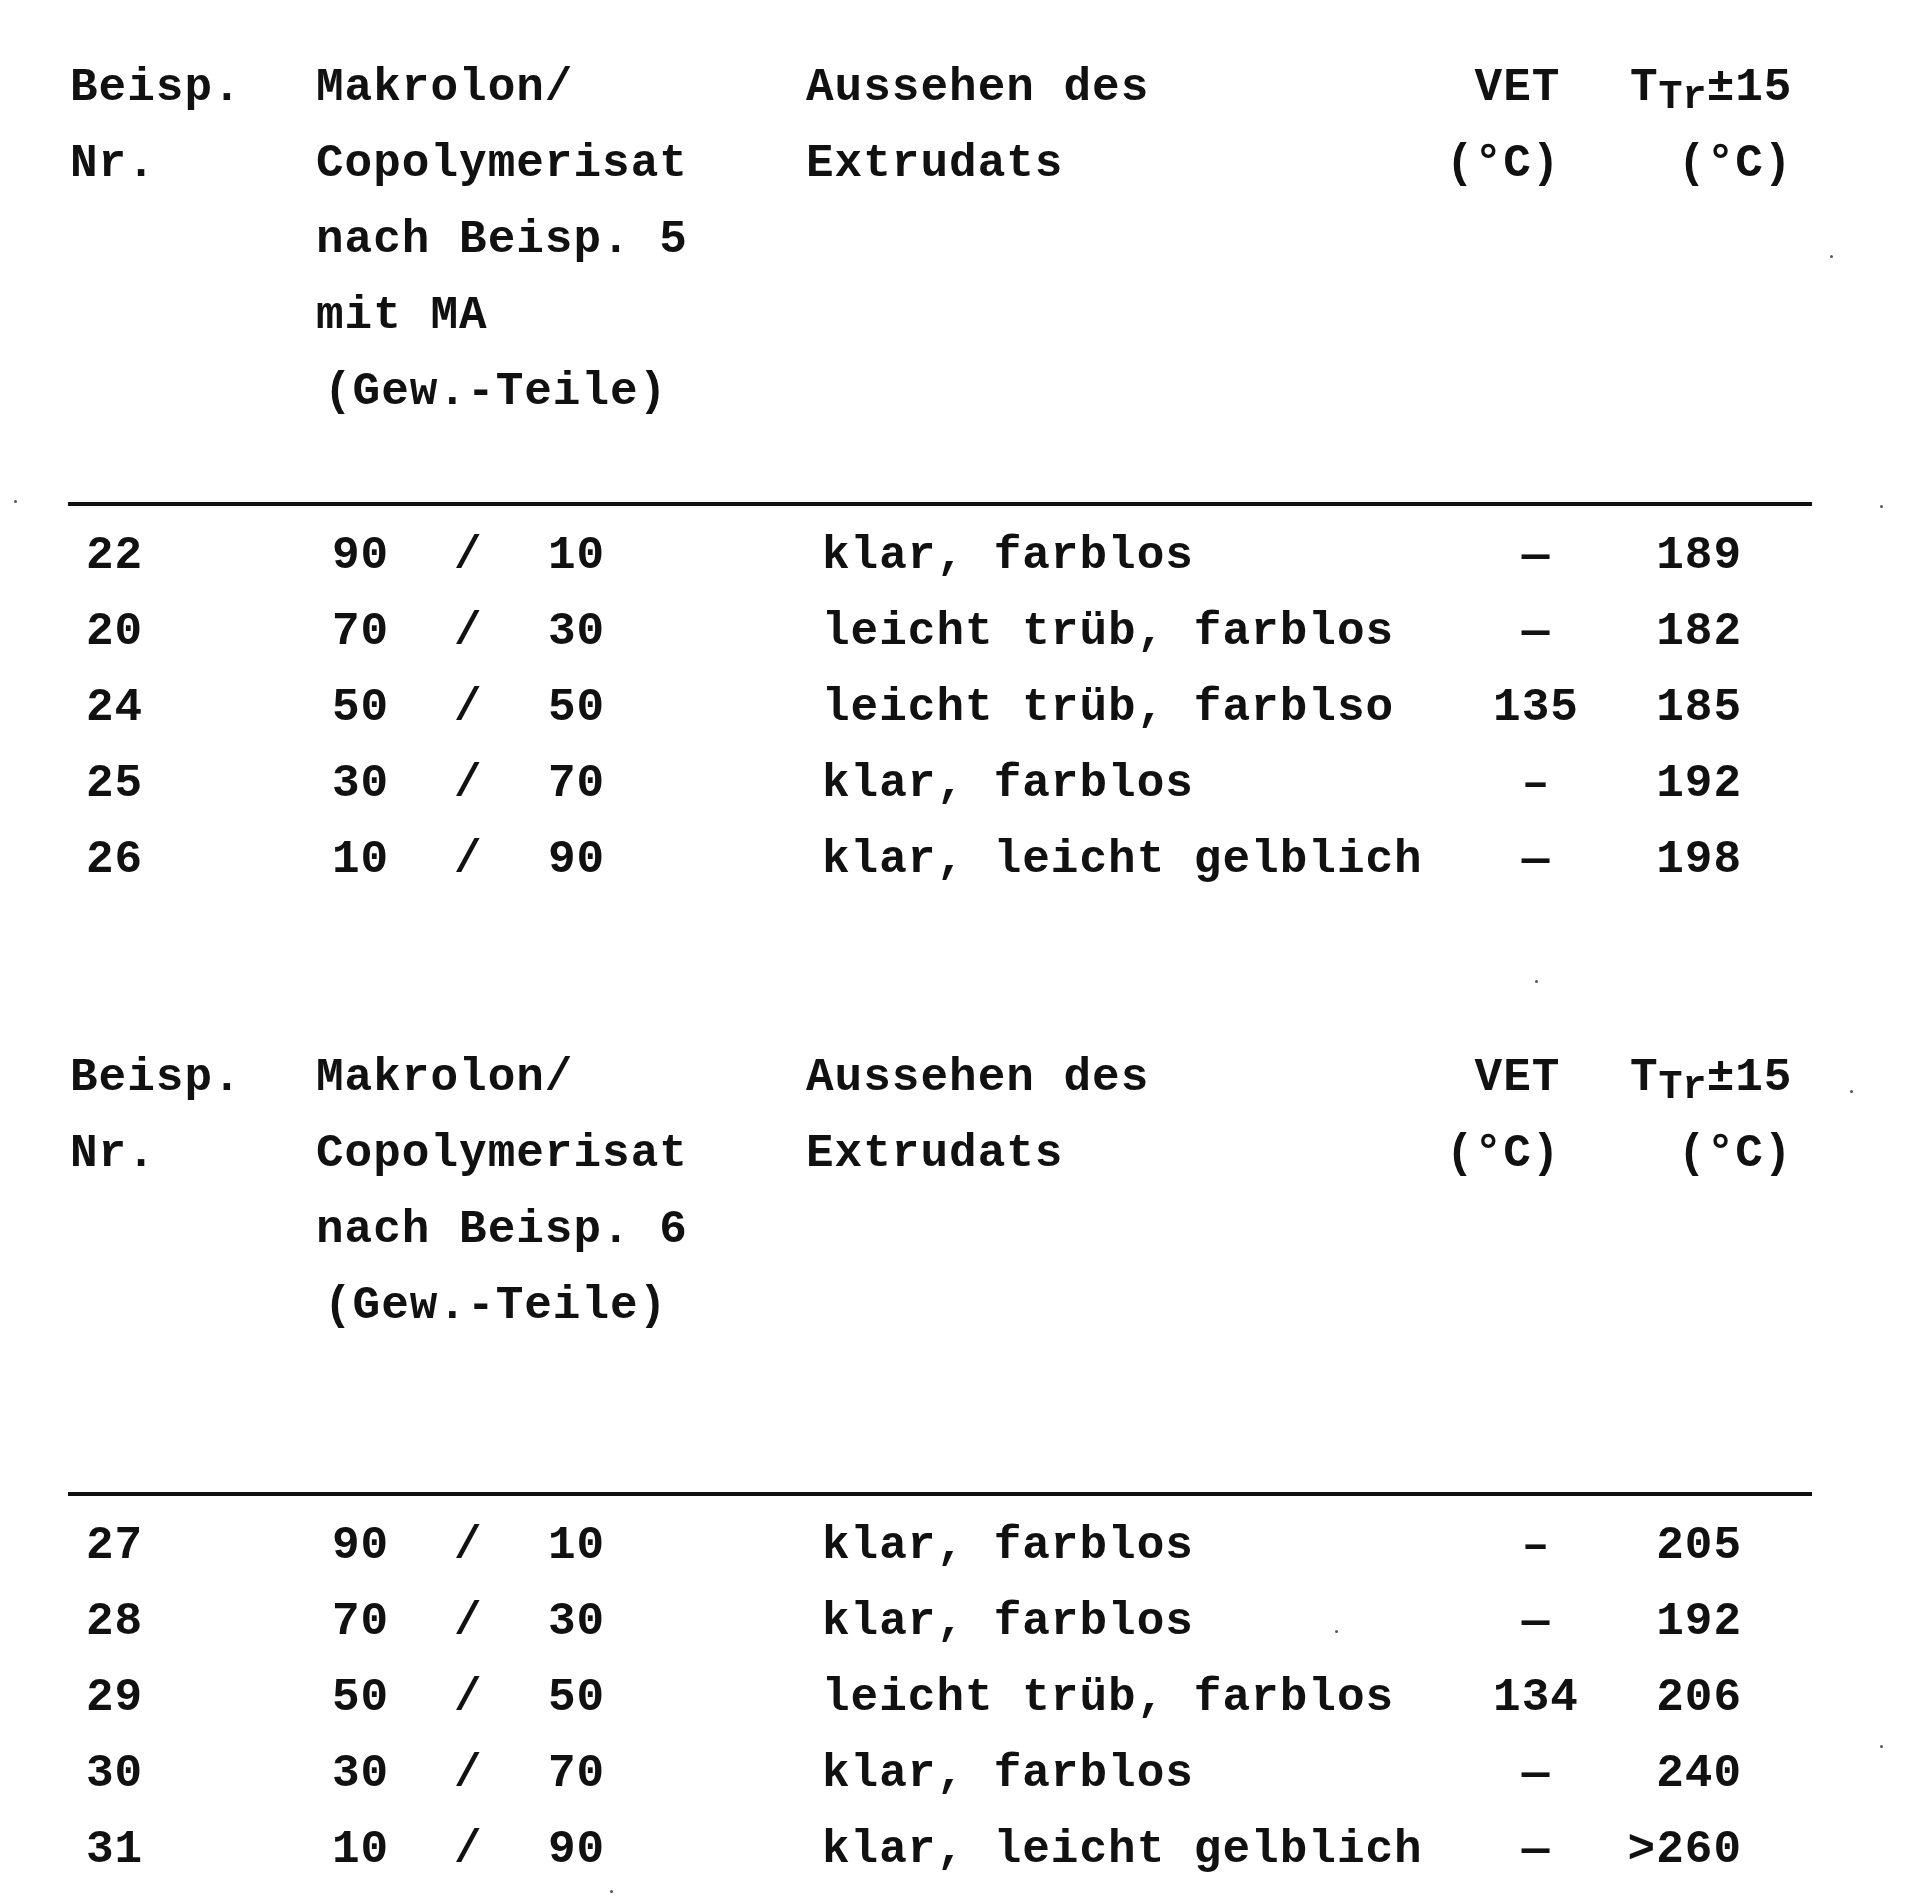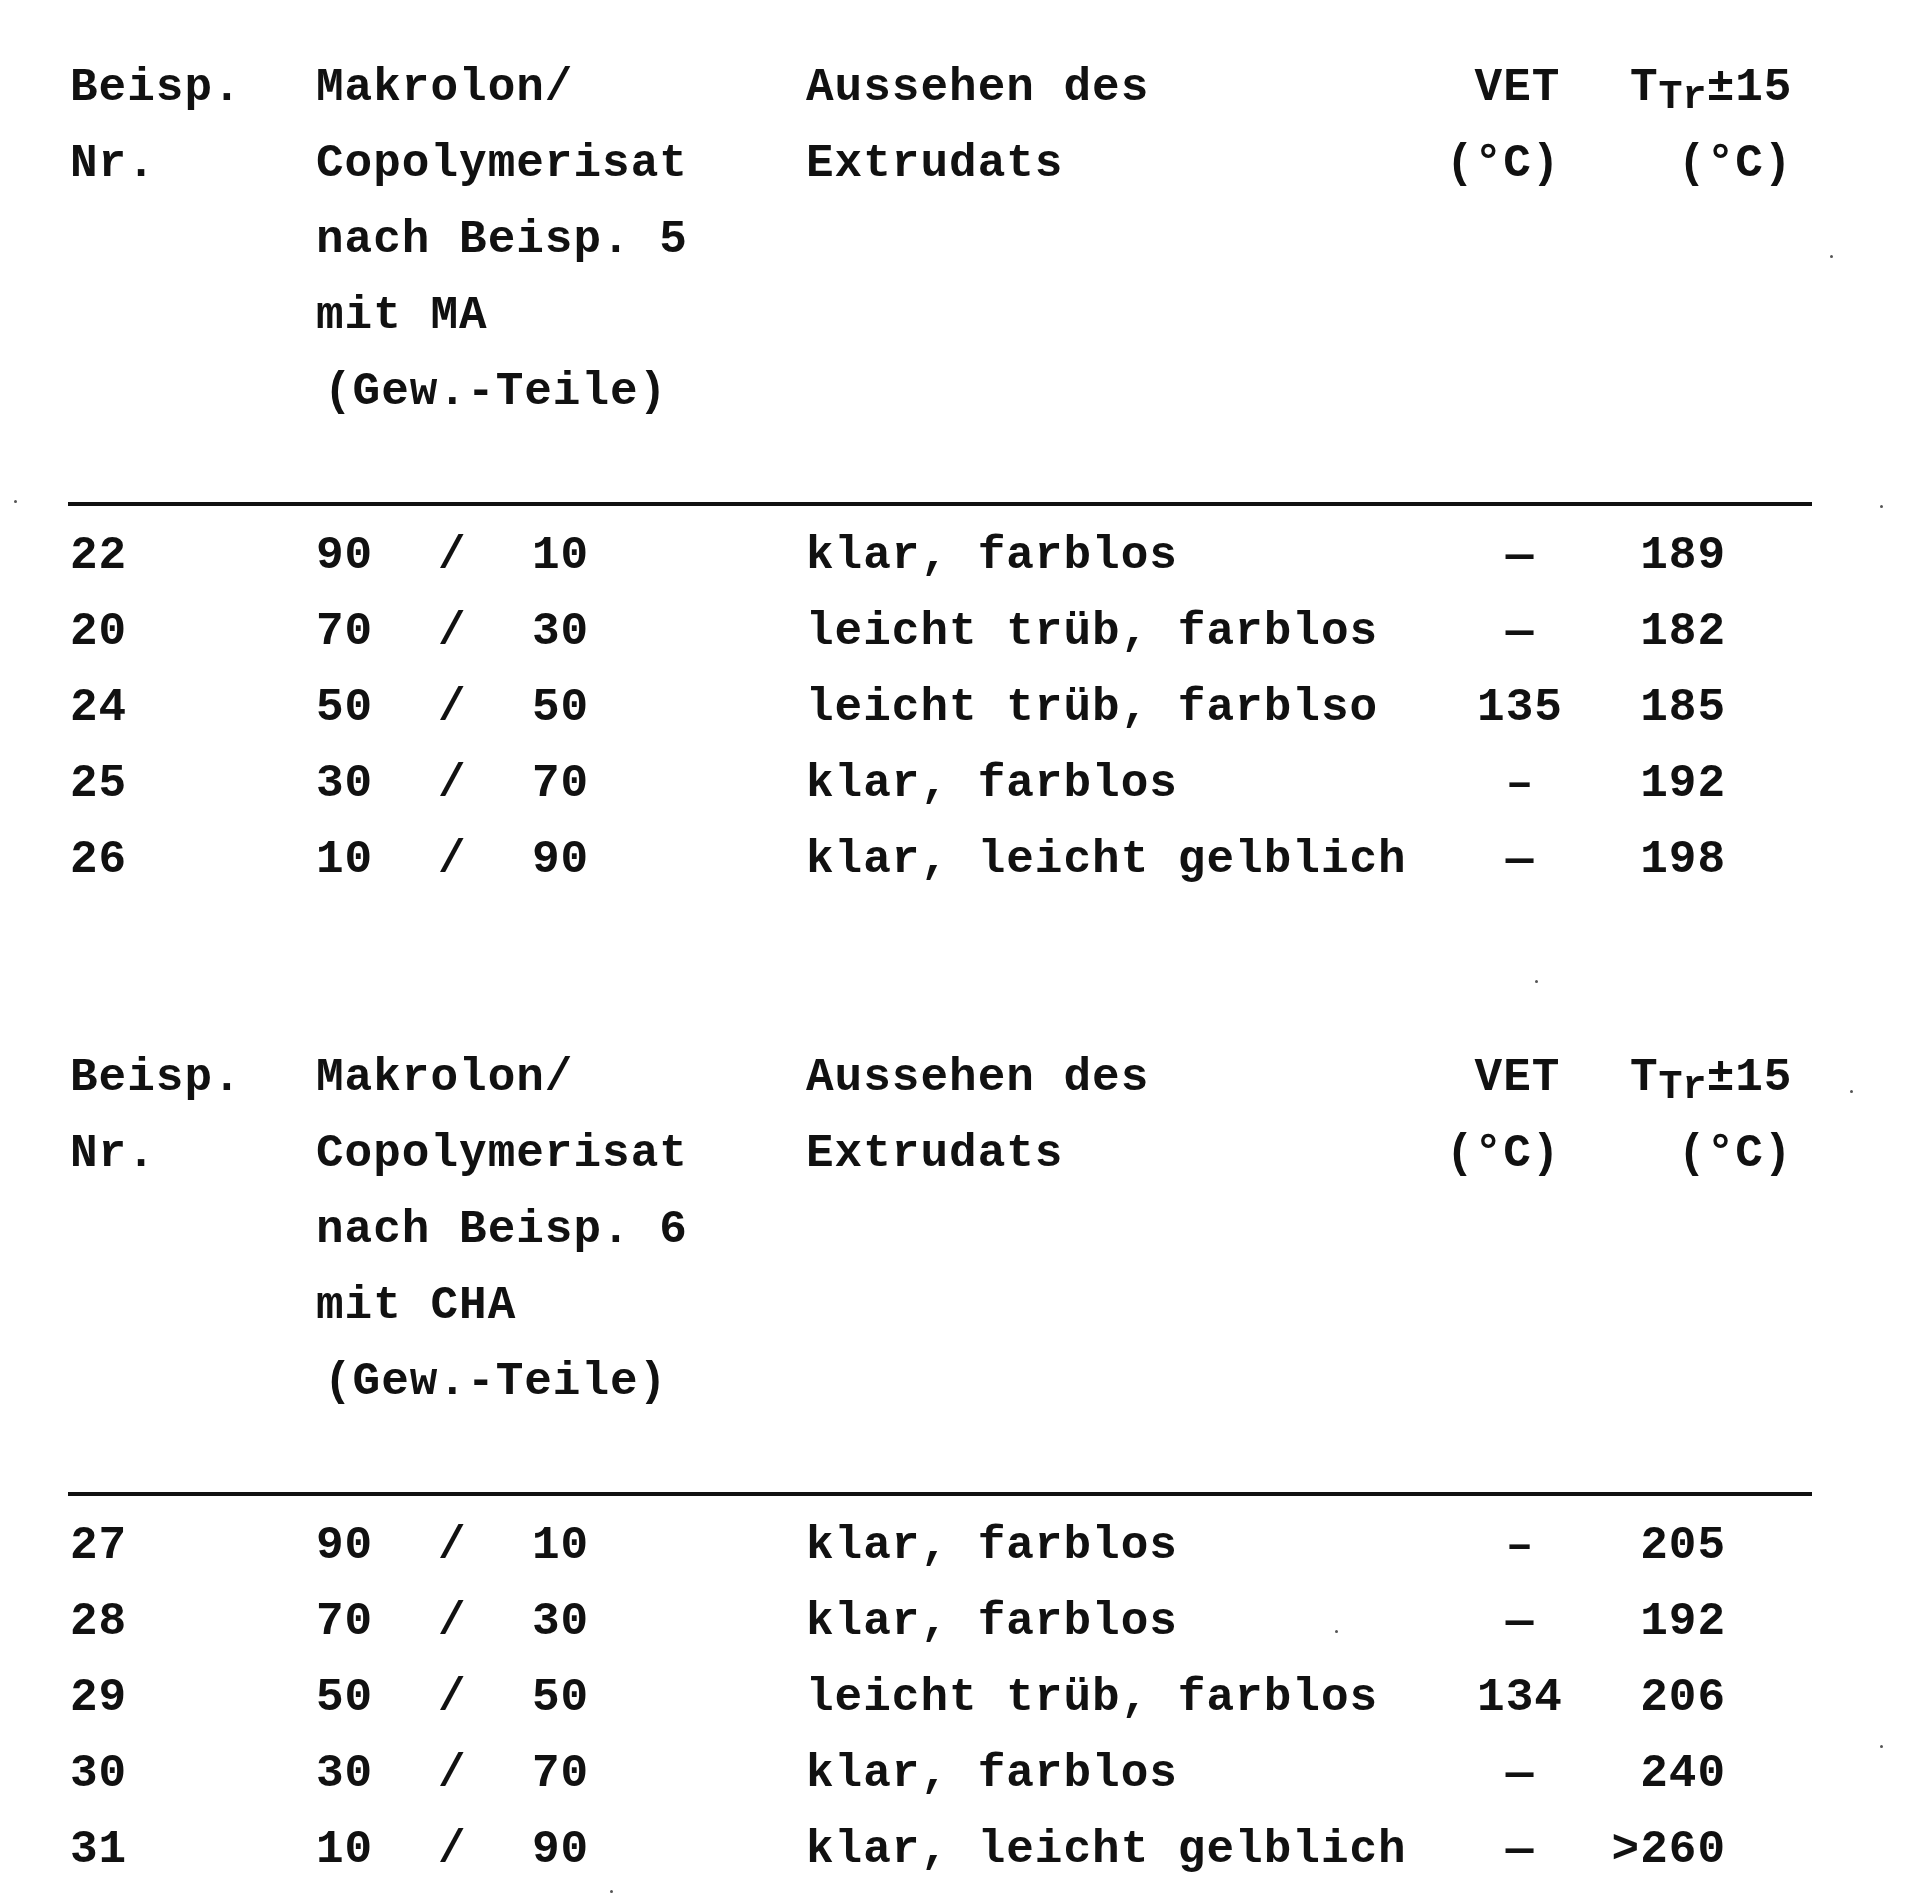--- a/index.html
+++ b/index.html
@@ -34,21 +34,21 @@
     }
     .rule {
       position: absolute;
       left: 68px;
       width: 1744px;
       height: 4px;
       background: #111111;
     }
     .row {
       position: absolute;
-      left: 0;
+      left: 16px;
       width: 1689px;
       height: 76px;
     }
     .col-nr { left: 70px; }
     .col-mak { left: 316px; }
     .col-aus { left: 806px; }
     .col-vet { left: 1446px; text-align: right; }
     .col-ttr { left: 1630px; text-align: right; }
 
     .c-nr { left: 70px; }
@@ -150,21 +150,20 @@
 
 <div class="block" style="top:1040px;">
   <div class="hdr-cell col-nr">
     <span class="hdr-line">Beisp.</span>
     <span class="hdr-line">Nr.</span>
   </div>
   <div class="hdr-cell col-mak">
     <span class="hdr-line">Makrolon/</span>
     <span class="hdr-line">Copolymerisat</span>
     <span class="hdr-line">nach Beisp. 6</span>
-    <span class="hdr-line">mit CHA</span>
     <span class="hdr-line" style="padding-left:8px;">(Gew.-Teile)</span>
   </div>
   <div class="hdr-cell col-aus">
     <span class="hdr-line">Aussehen des</span>
     <span class="hdr-line">Extrudats</span>
   </div>
   <div class="hdr-cell col-vet">
     <span class="hdr-line">VET</span>
     <span class="hdr-line">(°C)</span>
   </div>

